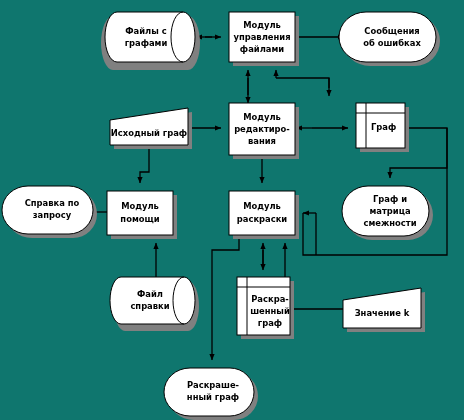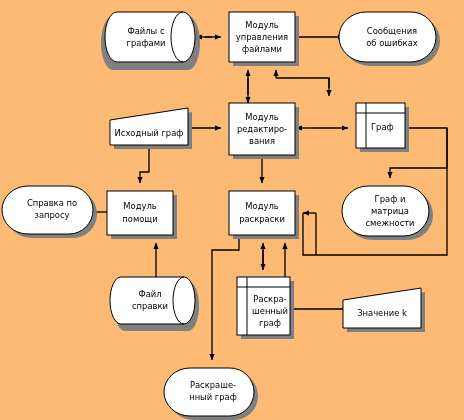--- a/index.html
+++ b/index.html
@@ -4,23 +4,24 @@
 <style>
   html, body {
     margin: 0;
     padding: 0;
     background: #ffffff;
   }
   #diagram-root {
     position: relative;
     width: 464px;
     height: 420px;
-    background: #fdba74;
+    background: #0f766e;
     font-family: "DejaVu Sans", "Liberation Sans", sans-serif;
     overflow: hidden;
+    font-weight: bold;
   }
   #flow-svg {
     position: absolute;
     left: 0;
     top: 0;
     width: 464px;
     height: 420px;
   }
   .shape-outline {
     fill: #ffffff;

